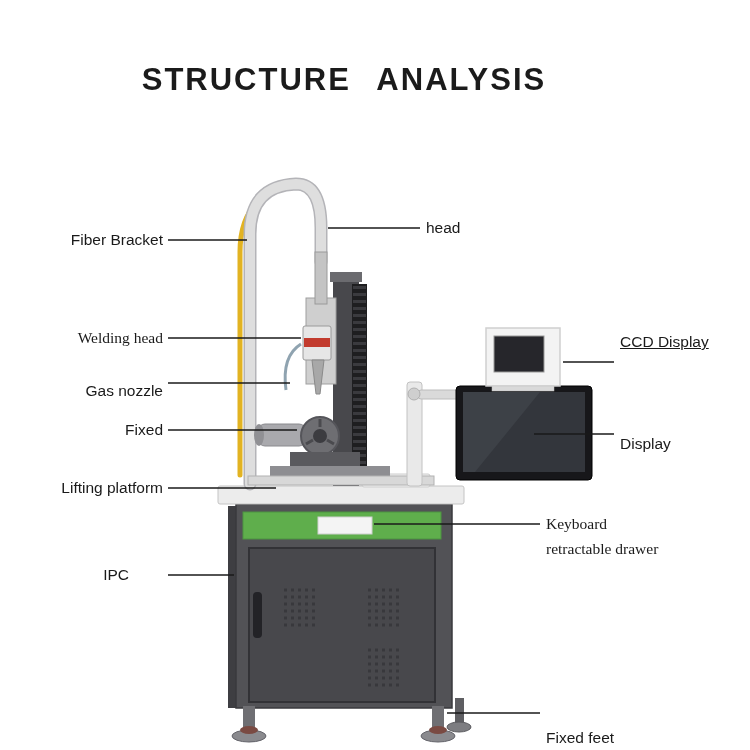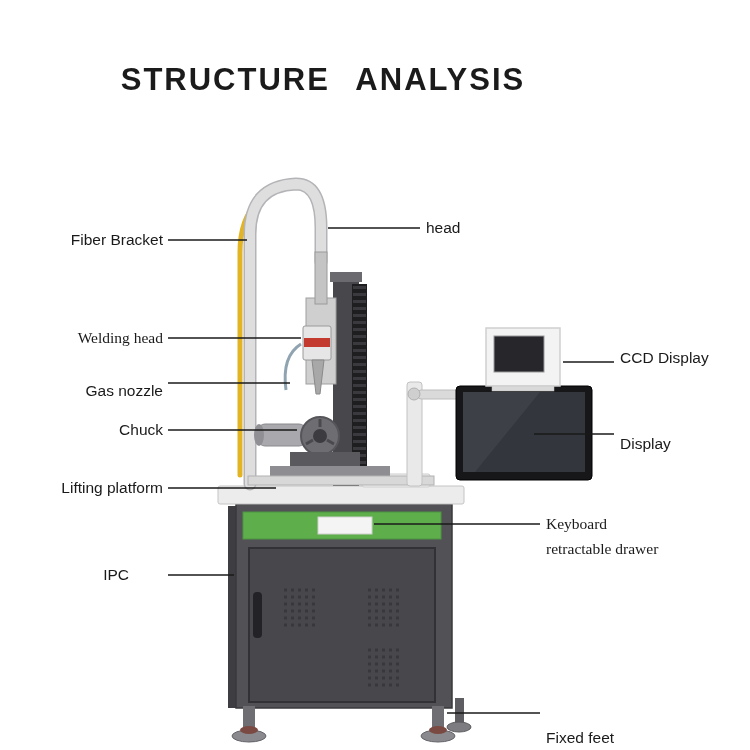--- a/index.html
+++ b/index.html
@@ -19,20 +19,21 @@
     position: absolute;
     top: 62px;
     left: 0;
     width: 646px;
     text-align: center;
     font-size: 31px;
     font-weight: 700;
     letter-spacing: 2px;
     word-spacing: 16px;
     color: #1b1b1b;
+    padding-left: 21px;
   }
   .lbl {
     position: absolute;
     font-size: 15.5px;
     color: #1a1a1a;
     line-height: 20px;
     white-space: nowrap;
   }
   .lbl.right-align { text-align: left; }
   .lbl.two-line { line-height: 25px; font-family: Liberation Serif, serif; }
@@ -175,27 +176,27 @@
   </svg>
 
   <div class="lbl right-align" style="right:587px; top:230px;">Fiber Bracket</div>
 
   <div class="lbl" style="left:426px; top:218px;">head</div>
 
   <div class="lbl right-align" style="right:587px; top:328px;font-family:Liberation Serif, serif;">Welding head</div>
 
   <div class="lbl right-align" style="right:587px; top:381px;">Gas nozzle</div>
 
-  <div class="lbl right-align" style="right:587px; top:420px;">Chuck</div>
+  <div class="lbl right-align" style="right:587px; top:420px;">Fixed</div>
 
   <div class="lbl right-align" style="right:587px; top:478px;">Lifting platform</div>
 
   <div class="lbl right-align" style="right:621px; top:565px;">IPC</div>
 
-  <div class="lbl" style="left:620px; top:348px;">CCD Display</div>
+  <div class="lbl" style="left:620px; top:332px;text-decoration:underline;">CCD Display</div>
 
   <div class="lbl" style="left:620px; top:434px;">Display</div>
 
   <div class="lbl two-line" style="left:546px; top:511px;">
     <span style="display:block;">Keyboard</span>
     <span style="display:block;">retractable drawer</span>
   </div>
 
   <div class="lbl" style="left:546px; top:703px;margin-top:25px;">Fixed feet</div>
 

